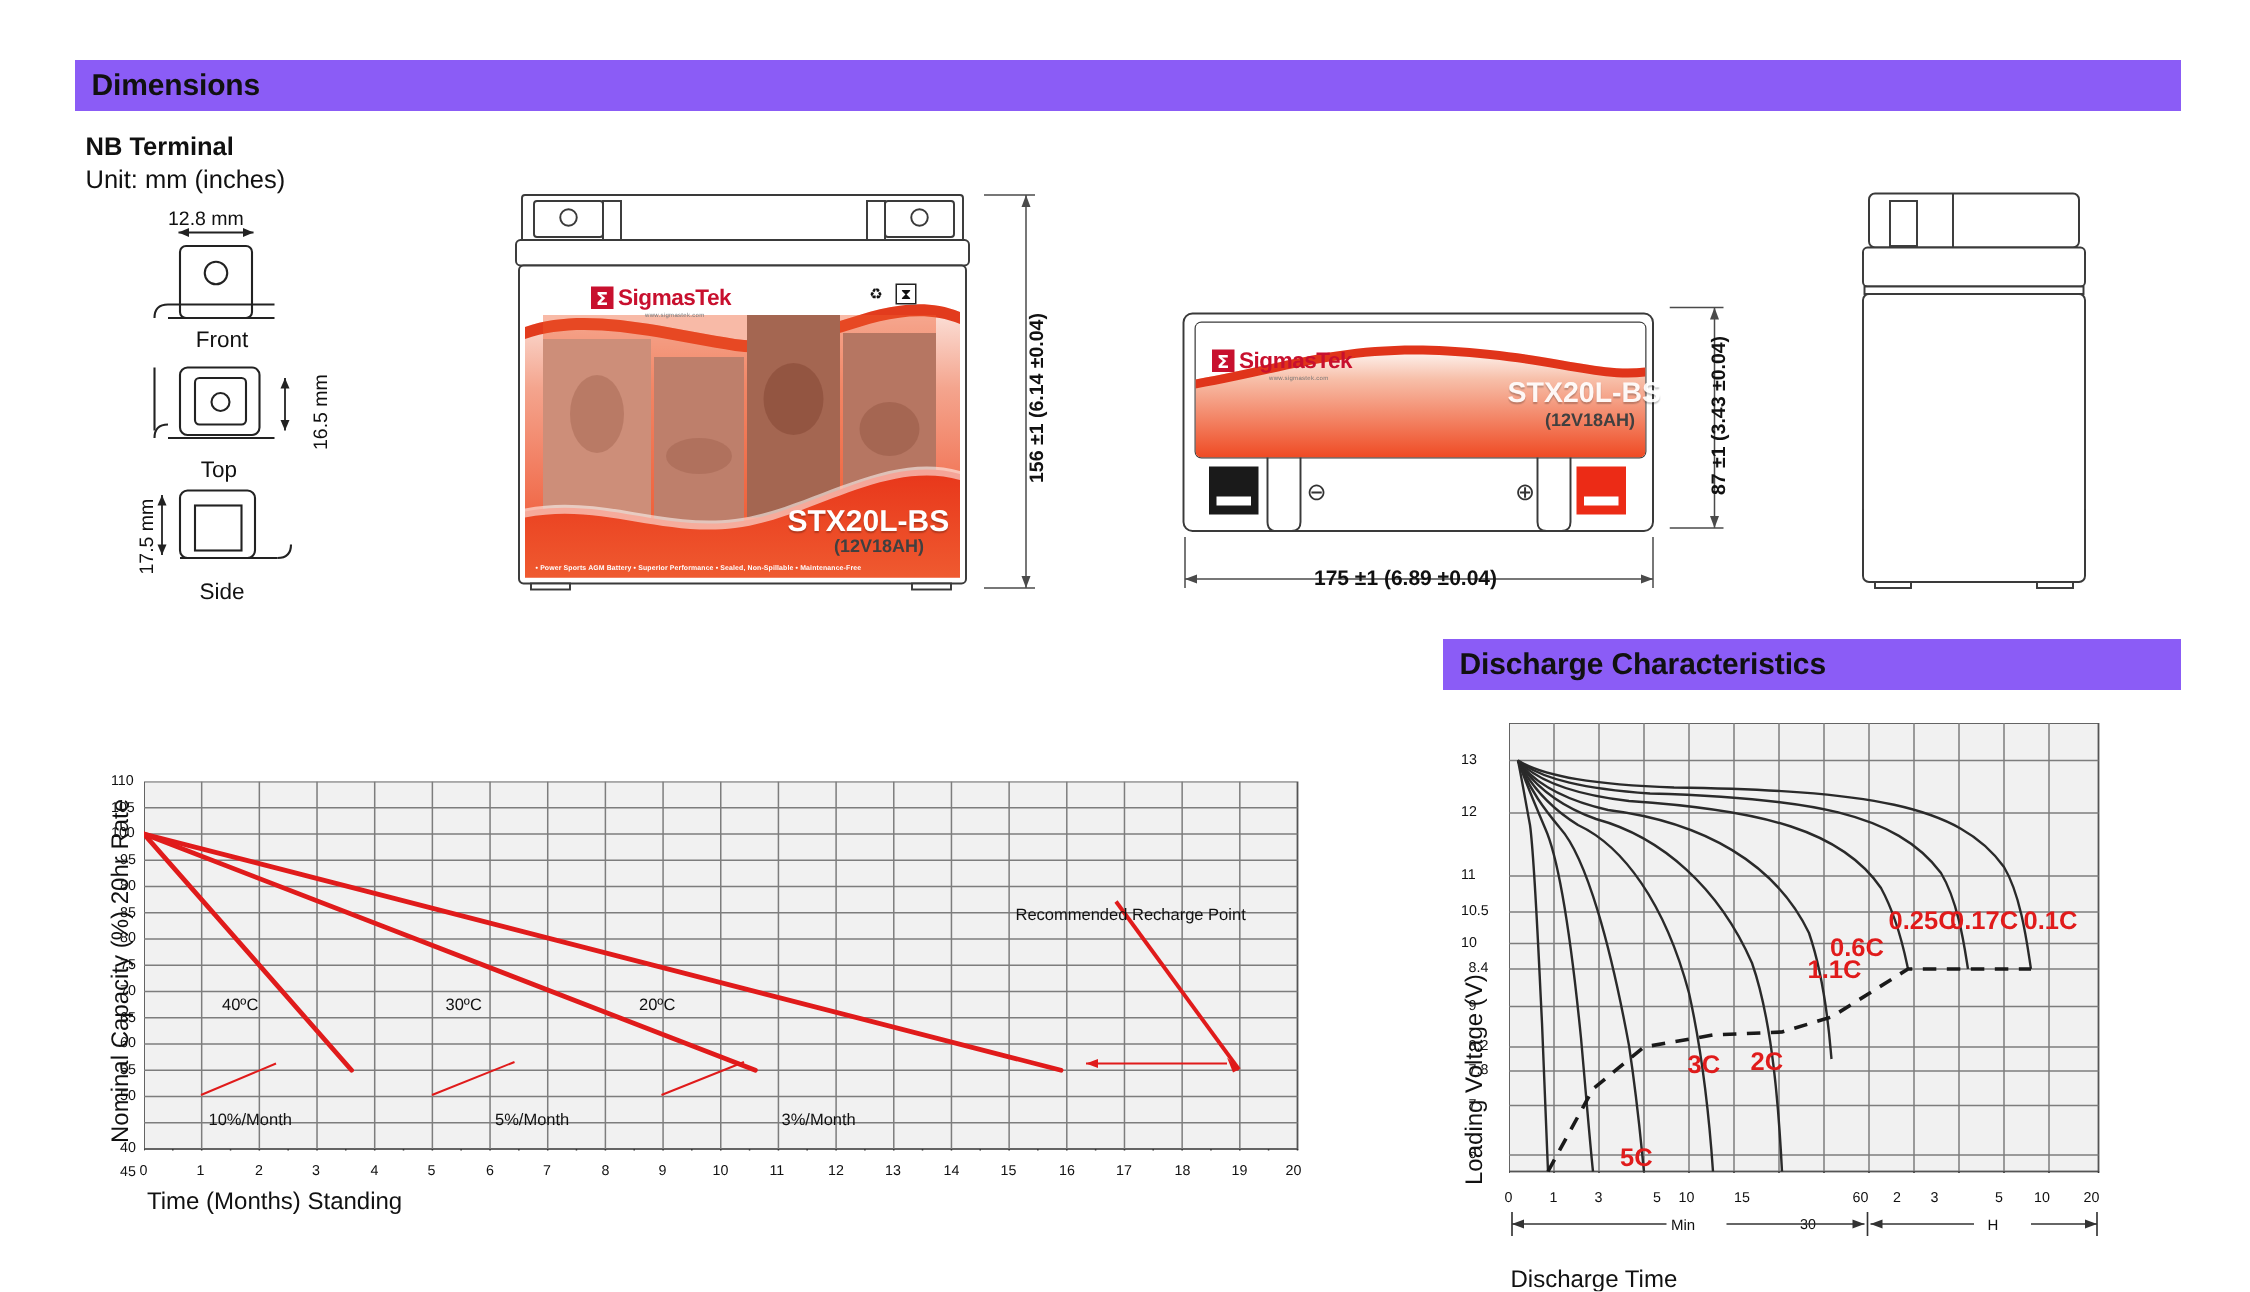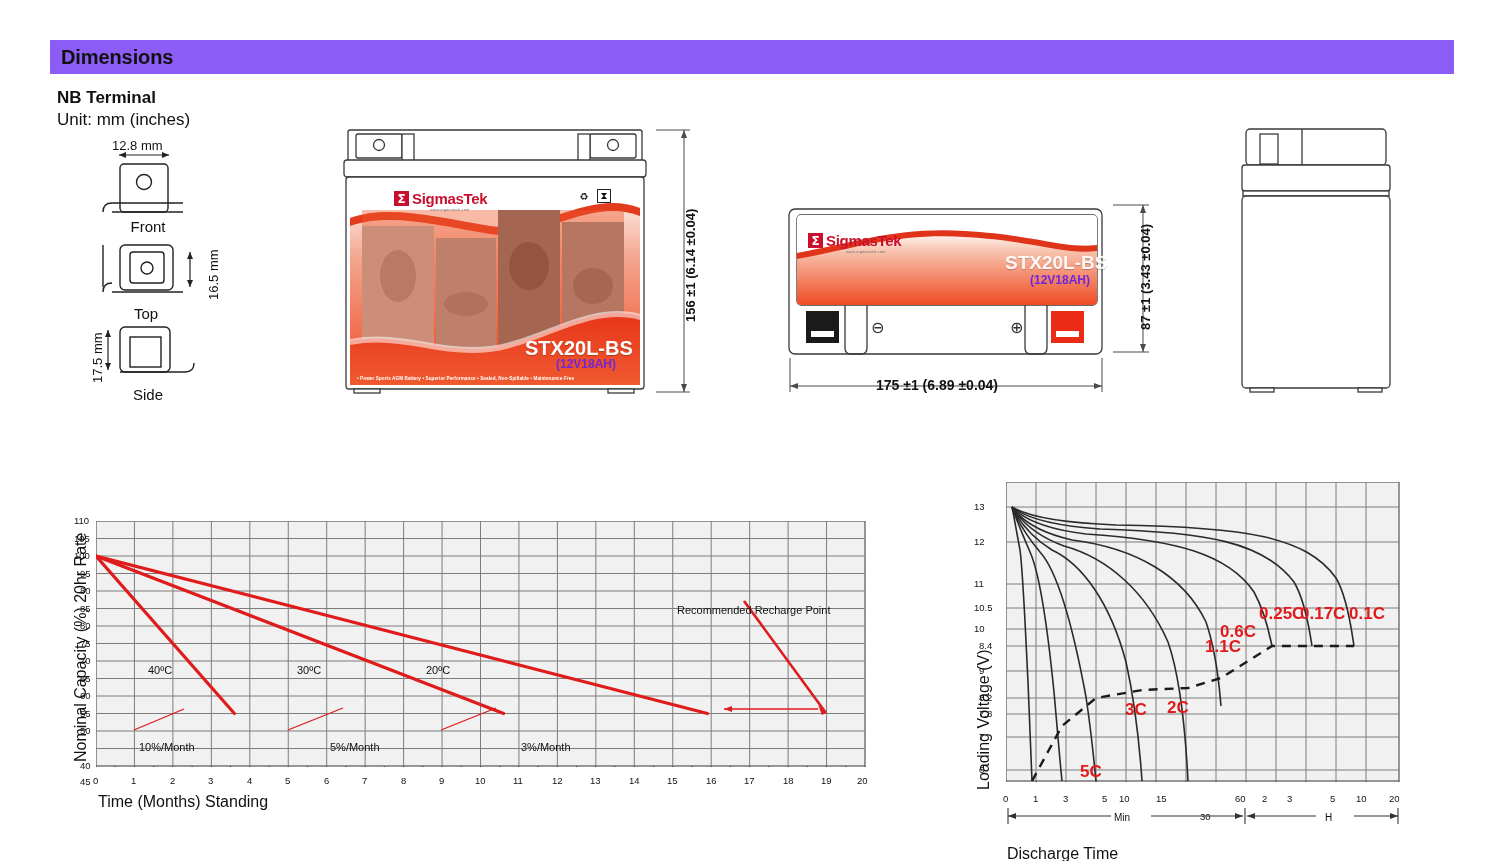--- a/index.html
+++ b/index.html
@@ -59,21 +59,21 @@
     font-family: "DejaVu Sans", sans-serif;
   }
   .brand-name {
     font-size: 15px; font-weight: bold; color: #c8102e; letter-spacing: -0.3px; text-align: center;
   }
   .brand-url { font-size: 4px; color: #777; letter-spacing: 0.2px; }
   .model-name {
     position: absolute; color: #fff; font-weight: bold;
     text-shadow: 0 1px 1px rgba(0,0,0,.25);
   }
-  .model-sub { position: absolute; color: #6d28d9; font-weight: bold; }
+  .model-sub { position: absolute; color: #404040; font-weight: bold; }
   .tagline {
     position: absolute; color: #fff; font-weight: bold;
     font-size: 4.6px; letter-spacing: .1px; white-space: nowrap;
   }
   .eco-icon {
     position: absolute; width: 14px; height: 14px;
     border: 1px solid #222; display:flex; align-items:center; justify-content:center;
     font-size: 10px; background: #fff;
   }
   .eco-icon.solid { border: none; }
@@ -486,20 +486,23 @@
   </div>
 
   <div class="chart-note" style="left:148px;top:664px;">40ºC</div>
   <div class="chart-note" style="left:297px;top:664px;">30ºC</div>
   <div class="chart-note" style="left:426px;top:664px;">20ºC</div>
   <div class="chart-note" style="left:139px;top:741px;">10%/Month</div>
   <div class="chart-note" style="left:330px;top:741px;">5%/Month</div>
   <div class="chart-note" style="left:521px;top:741px;">3%/Month</div>
   <div class="chart-note" style="left:677px;top:604px;">Recommended Recharge Point</div>
 
+  <div class="section-bar" id="bar-discharge">
+    <span class="section-title">Discharge Characteristics</span>
+  </div>
 
   <div class="axis-title vert-text" style="left:975px;top:790px;font-size:16px;">Loading  Voltage (V)</div>
   <div class="axis-title" style="left:1007px;top:830px;font-size:16px;margin-top:15px;">Discharge Time</div>
 
   <div class="chart-wrap" style="left:1006px;top:482px;">
     <svg width="394" height="300" viewBox="0 0 394 300">
       <rect x="0" y="0" width="393" height="299" fill="#f1f1f1" stroke="#555" stroke-width="1.2"></rect>
 
       <g stroke="#7d7d7d" stroke-width="1">
         <line x1="30" y1="0" x2="30" y2="299"></line>

